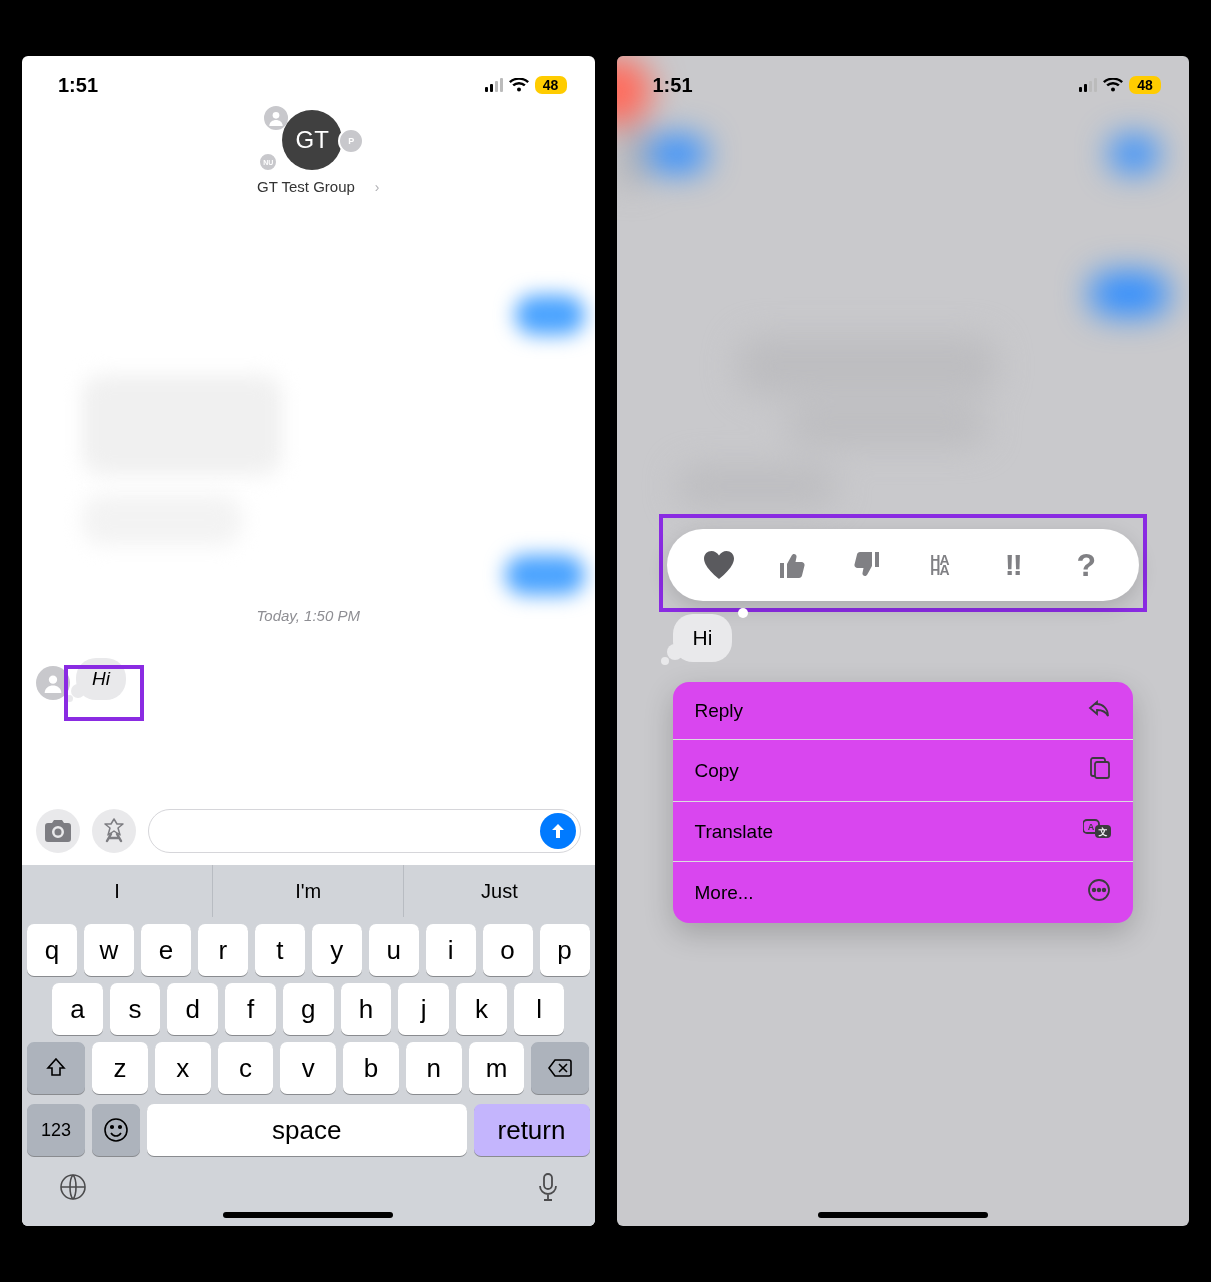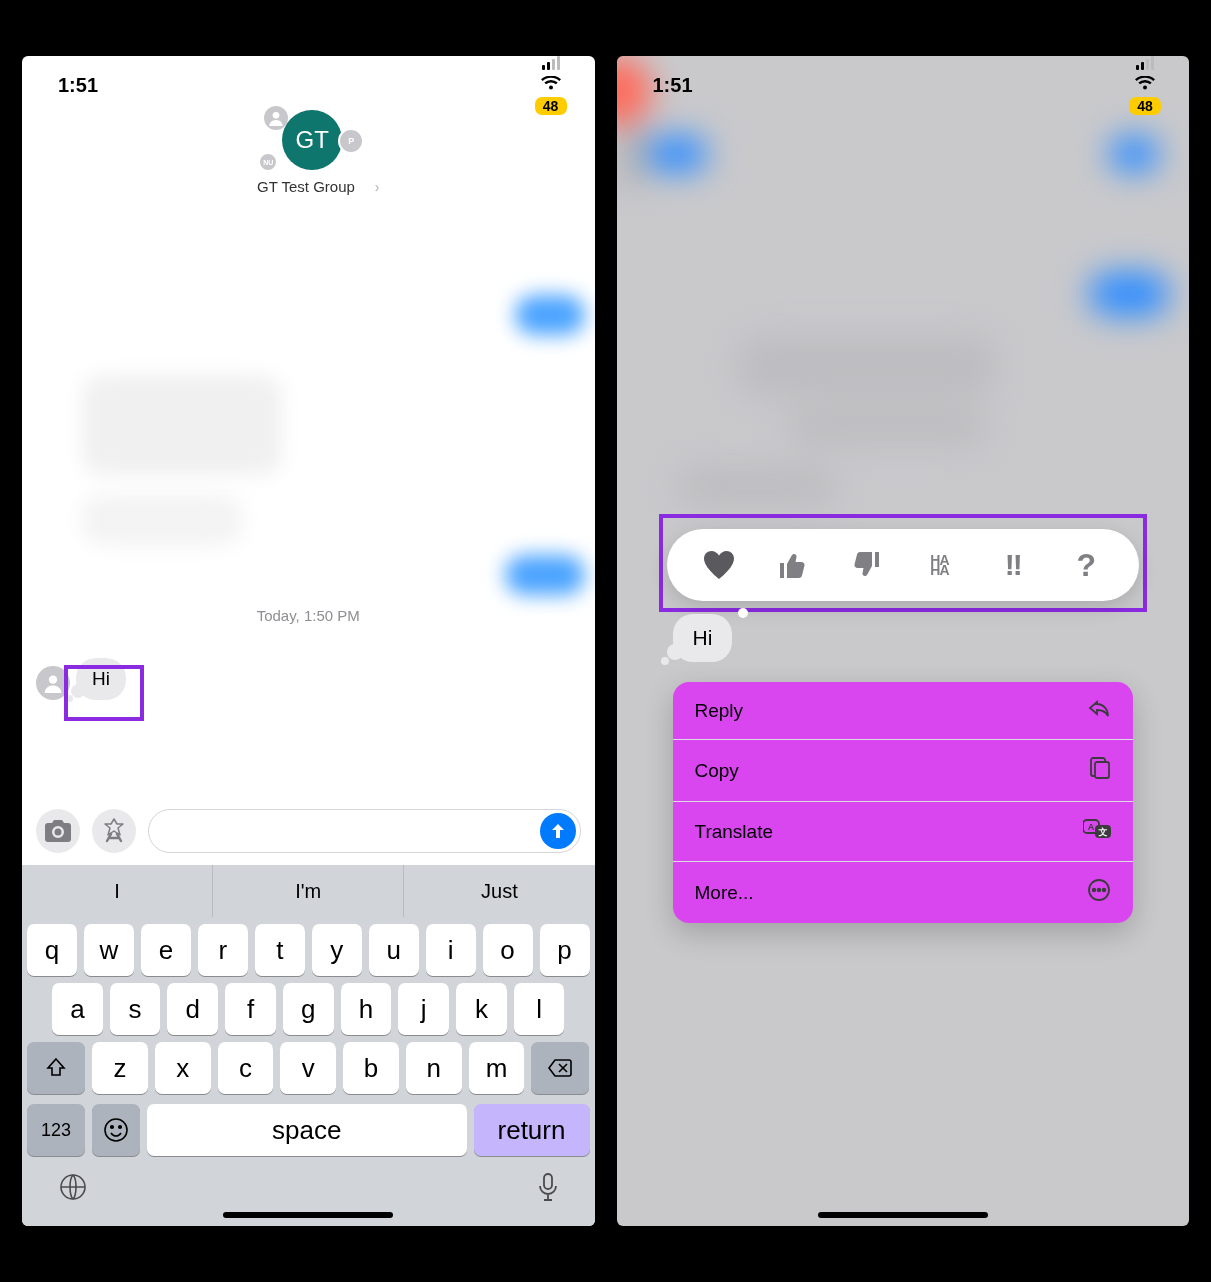--- a/index.html
+++ b/index.html
@@ -4,45 +4,45 @@
 <style>
   * { margin:0; padding:0; box-sizing:border-box; font-family:-apple-system,BlinkMacSystemFont,"Helvetica Neue",sans-serif; -webkit-font-smoothing:antialiased; }
   body { background:#000; width:1211px; height:1282px; overflow:hidden; }
   .stage { display:flex; width:100%; height:100%; padding:56px 22px; gap:22px; }
   .phone { flex:1; background:#fff; border-radius:6px; position:relative; overflow:hidden; display:flex; flex-direction:column; }
   .phone.blurred-bg { background:#c9c9cc; }
 
   
   .status-bar { display:flex; justify-content:space-between; align-items:center; padding:14px 28px 2px 36px; height:46px;gap:6px; }
   .status-time { font-size:20px; font-weight:600; }
-  .status-icons { display:flex; align-items:center; gap:6px;flex-direction:column; }
+  .status-icons { display:flex; align-items:center; gap:6px; }
   .battery { display:flex; align-items:center; gap:2px; }
   .battery-pill { background:#ffcc00; border-radius:7px; padding:1px 5px; font-size:14px; font-weight:700; color:#000; min-width:32px; text-align:center; }
   .signal-bars { display:flex; align-items:flex-end; gap:2px; height:14px; }
   .signal-bars span { width:3px; background:#000; border-radius:1px; }
   .signal-bars span:nth-child(1){height:5px;}
   .signal-bars span:nth-child(2){height:8px;}
   .signal-bars span:nth-child(3){height:11px; background:#bbb;}
   .signal-bars span:nth-child(4){height:14px; background:#bbb;}
   .wifi svg{display:block;}
 
   
   .chat-header { display:flex; flex-direction:column; align-items:center; padding-top:8px; }
   .avatar-cluster { position:relative; width:100px; height:64px; }
-  .av-big { position:absolute; left:24px; top:0; width:60px; height:60px; border-radius:50%; background:#0f766e; color:#fff; font-size:24px; font-weight:500; display:flex; align-items:center; justify-content:center; }
+  .av-big { position:absolute; left:24px; top:0; width:60px; height:60px; border-radius:50%; background:#404040; color:#fff; font-size:24px; font-weight:500; display:flex; align-items:center; justify-content:center; }
   .av-small { position:absolute; width:26px; height:26px; border-radius:50%; background:#c8c8cc; display:flex; align-items:center; justify-content:center; font-size:9px; font-weight:600; color:#fff; border:2px solid #fff; }
   .av-small.top { left:4px; top:-6px; width:28px; height:28px;}
   .av-small.right { right:-6px; top:18px; }
   .av-small.bottom { left:0px; top:42px; width:20px; height:20px; font-size:7px;}
   .av-silhouette svg{display:block;}
   .chat-title { font-size:15px; color:#333; margin-top:4px; display:flex; align-items:center; gap:20px;margin-left:20px; }
   .chat-title .chev { color:#b0b0b4; font-size:14px;}
 
   
-  .conversation { flex:1; position:relative; padding:0 14px; overflow:hidden;}
+  .conversation { flex:1; position:relative; padding:0 14px; overflow:hidden;font-style:italic;}
   .blur-bubble { position:absolute; border-radius:20px; filter:blur(10px);}
   .bb-blue1 { width:70px; height:40px; right:10px; top:100px; background:#4aa3ff;}
   .bb-blue2 { width:80px; height:40px; right:10px; top:360px; background:#4aa3ff;}
   .bb-gray { width:200px; height:100px; left:60px; top:180px; background:#f0f0f0;}
   .bb-gray2 { width:160px; height:50px; left:60px; top:300px; background:#f3f3f3;}
 
   .timestamp { text-align:center; color:#8e8e93; font-size:15px; margin-top:412px; }
   .msg-row { display:flex; align-items:flex-end; margin-top:34px; gap:6px; }
   .sender-avatar { width:34px; height:34px; border-radius:50%; background:#c8c8cc; display:flex; align-items:center; justify-content:center; color:#fff;}
   .bubble-gray { background:#e9e9eb; border-radius:20px; padding:10px 16px; font-size:19px; position:relative;}

